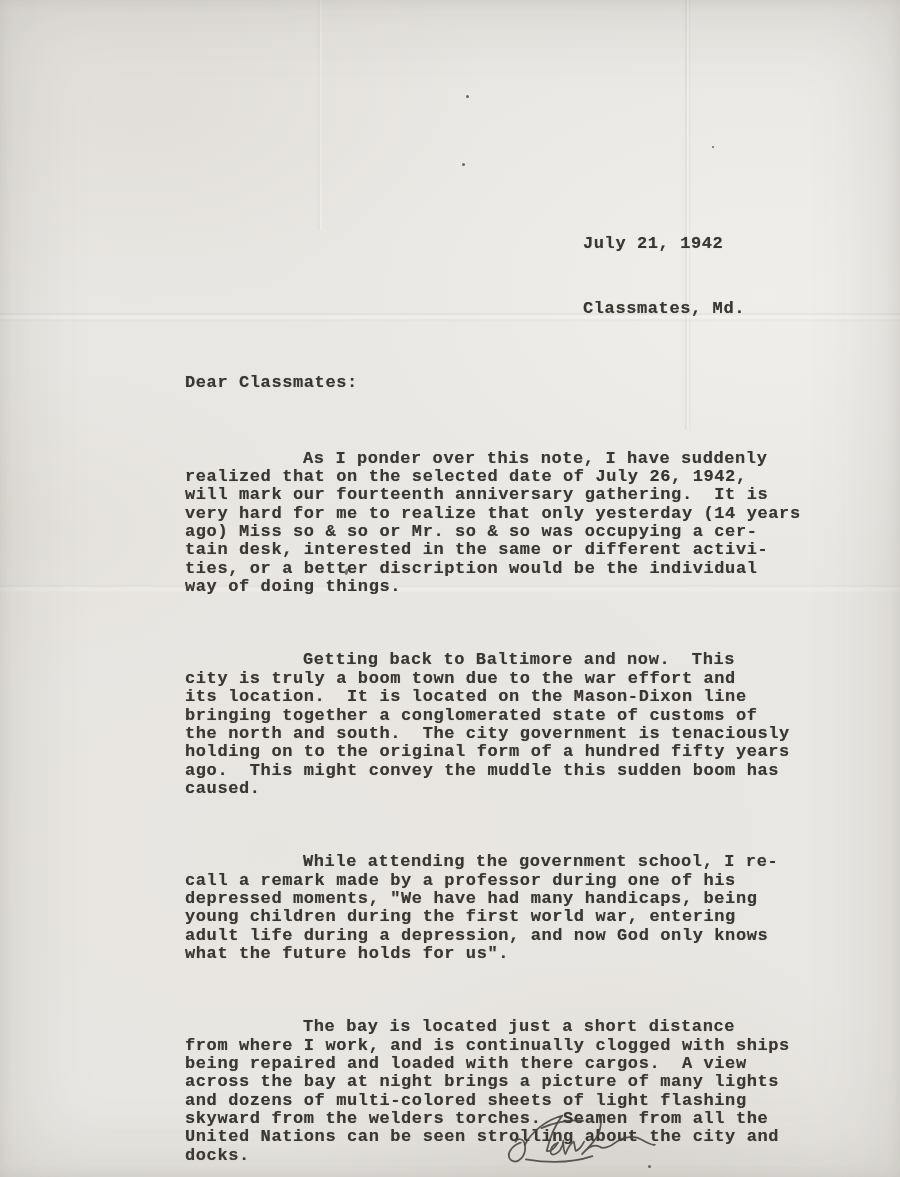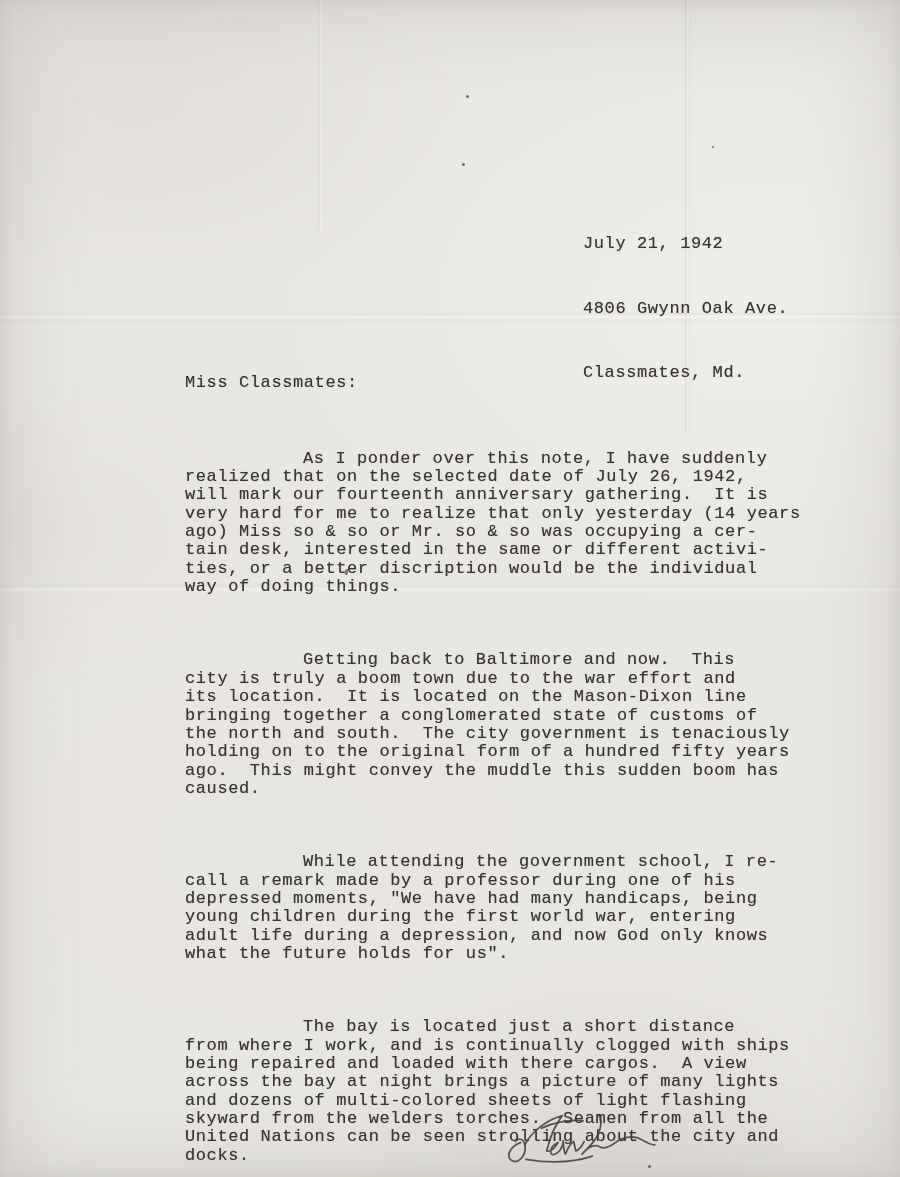--- a/index.html
+++ b/index.html
@@ -56,21 +56,21 @@
   .speck { position: absolute; background: #6e6860; border-radius: 50%; pointer-events: none; }
   .speck.s1 { left: 466px; top: 95px;  width: 3px; height: 3px; }
   .speck.s2 { left: 462px; top: 163px; width: 3px; height: 3px; }
   .speck.s3 { left: 712px; top: 146px; width: 2px; height: 2px; }
   .speck.s4 { left: 648px; top: 1165px; width: 3px; height: 3px; }
   .speck.s5 { left: 345px; top: 569px; width: 3px; height: 6px; border-radius: 40%; transform: rotate(12deg); background: rgba(60,55,50,0.65); }
 
   .typed {
     position: absolute;
     font-size: 17px;
-    font-weight: 400;
+    font-weight: 700;
     letter-spacing: 0.6px;
     color: #3a3632;
     text-shadow: 0 0 0.7px rgba(58,54,50,0.55);
     white-space: pre;
   }
   .heading { left: 583px; top: 190px; line-height: 21.5px; }
   .salutation { left: 185px; top: 374px; line-height: 18.35px; }
   .body-block { left: 185px; top: 413px; width: 660px; line-height: 18.35px; }
   .body-block p {
     margin: 0 0 18.35px 0;
@@ -100,25 +100,24 @@
   <div class="crease crease-h1"></div>
   <div class="crease crease-h2"></div>
   <div class="speck s1"></div>
   <div class="speck s2"></div>
   <div class="speck s3"></div>
   <div class="speck s4"></div>
   <div class="speck s5"></div>
 
   <div class="typed heading">
     <div>July 21, 1942</div>
-    <div>4806 Gwynn Oak Ave.</div>
     <div>Classmates, Md.</div>
   </div>
 
-  <div class="typed salutation">Miss Classmates:</div>
+  <div class="typed salutation">Dear Classmates:</div>
 
   <div class="typed body-block">
     <p>As I ponder over this note, I have suddenly
 realized that on the selected date of July 26, 1942,
 will mark our fourteenth anniversary gathering.  It is
 very hard for me to realize that only yesterday (14 years
 ago) Miss so &amp; so or Mr. so &amp; so was occupying a cer-
 tain desk, interested in the same or different activi-
 ties, or a better discription would be the individual
 way of doing things.</p>

